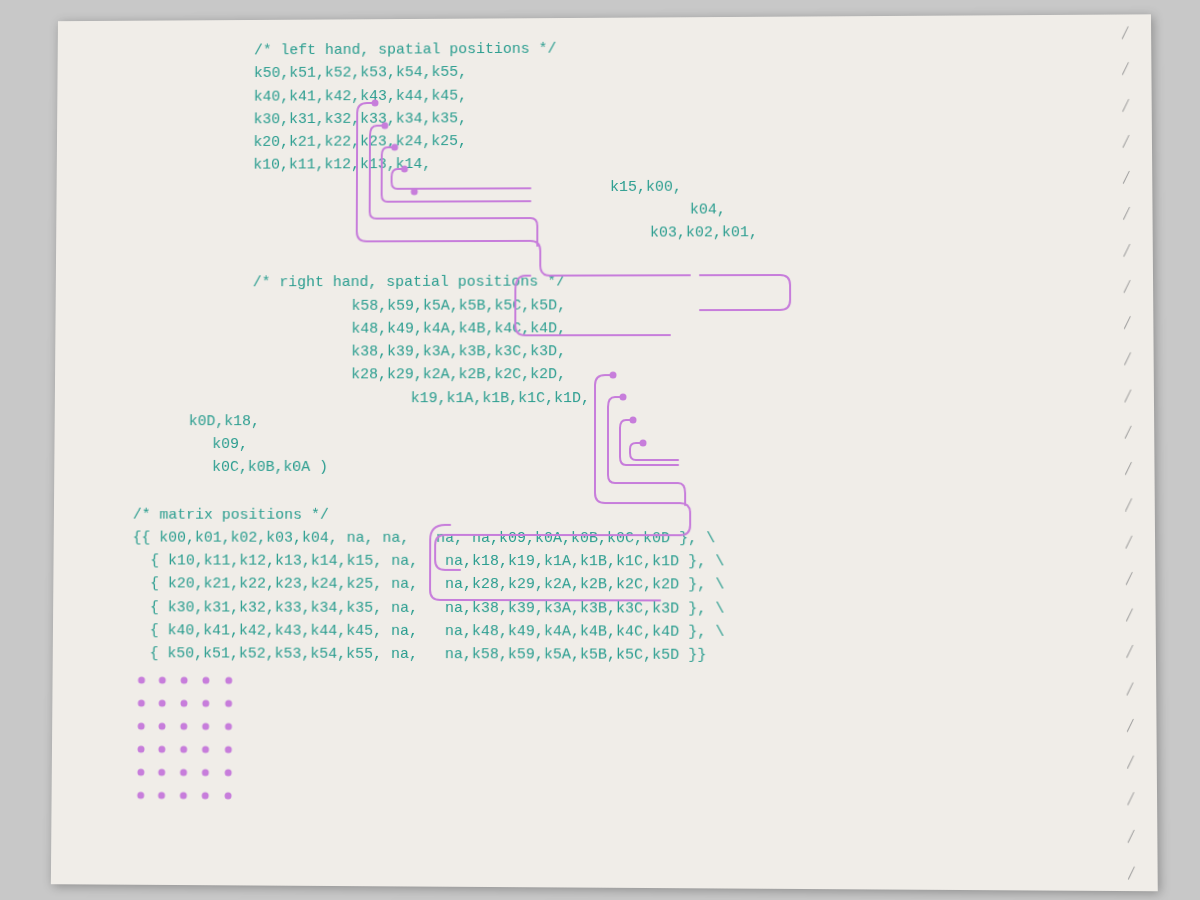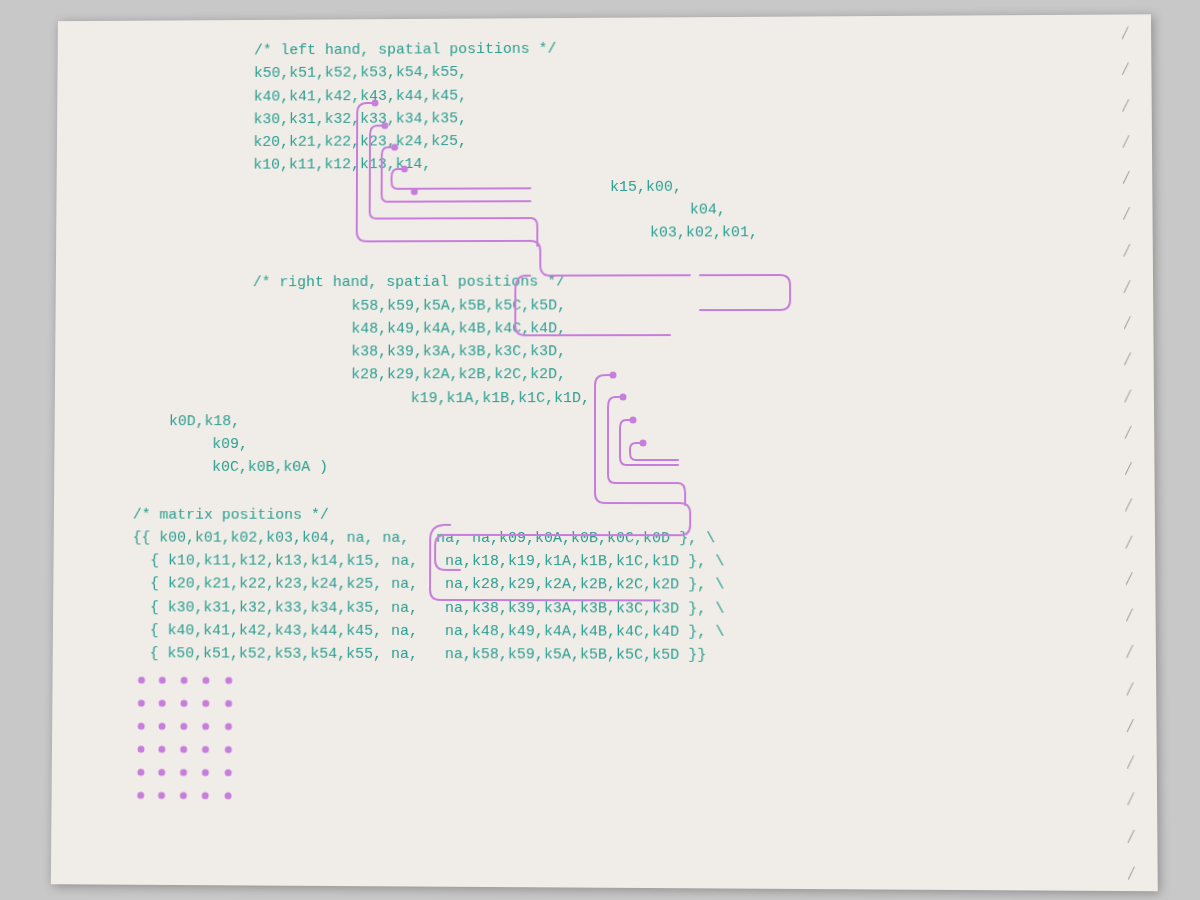--- a/index.html
+++ b/index.html
@@ -128,21 +128,21 @@
 
     <div class="code-block">
       <div class="indent-1">
         <span class="comment">/* right hand, spatial positions */</span>
       </div>
       <div style="margin-left:220px;">k58,k59,k5A,k5B,k5C,k5D,</div>
       <div style="margin-left:220px;">k48,k49,k4A,k4B,k4C,k4D,</div>
       <div style="margin-left:220px;">k38,k39,k3A,k3B,k3C,k3D,</div>
       <div style="margin-left:220px;">k28,k29,k2A,k2B,k2C,k2D,</div>
       <div style="margin-left:280px;">k19,k1A,k1B,k1C,k1D,</div>
-      <div style="margin-left:36px;">k0D,k18,</div>
+      <div style="margin-left:56px;">k0D,k18,</div>
       <div style="margin-left:80px;">k09,</div>
       <div style="margin-left:80px;">k0C,k0B,k0A )</div>
     </div>
 
     <div class="matrix-section">
       <div>
         <span class="comment">/* matrix positions */</span>
       </div>
       <div>{{ k00,k01,k02,k03,k04, na, na,&nbsp;&nbsp; na, na,k09,k0A,k0B,k0C,k0D },&nbsp;\</div>
       <div>&nbsp; { k10,k11,k12,k13,k14,k15, na,&nbsp;&nbsp; na,k18,k19,k1A,k1B,k1C,k1D },&nbsp;\</div>

